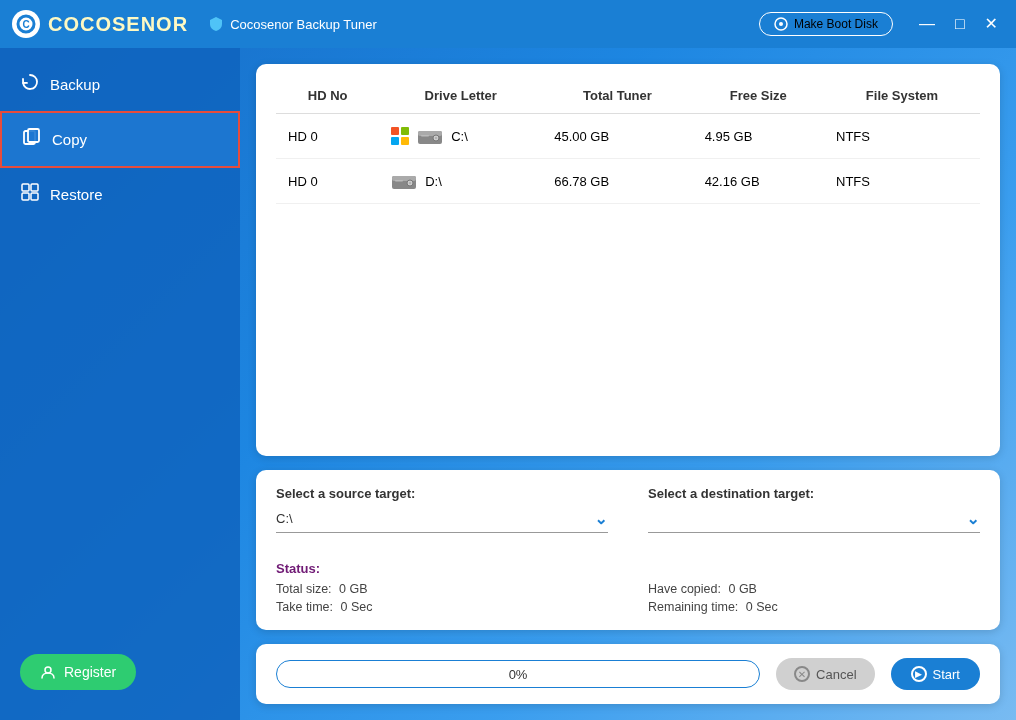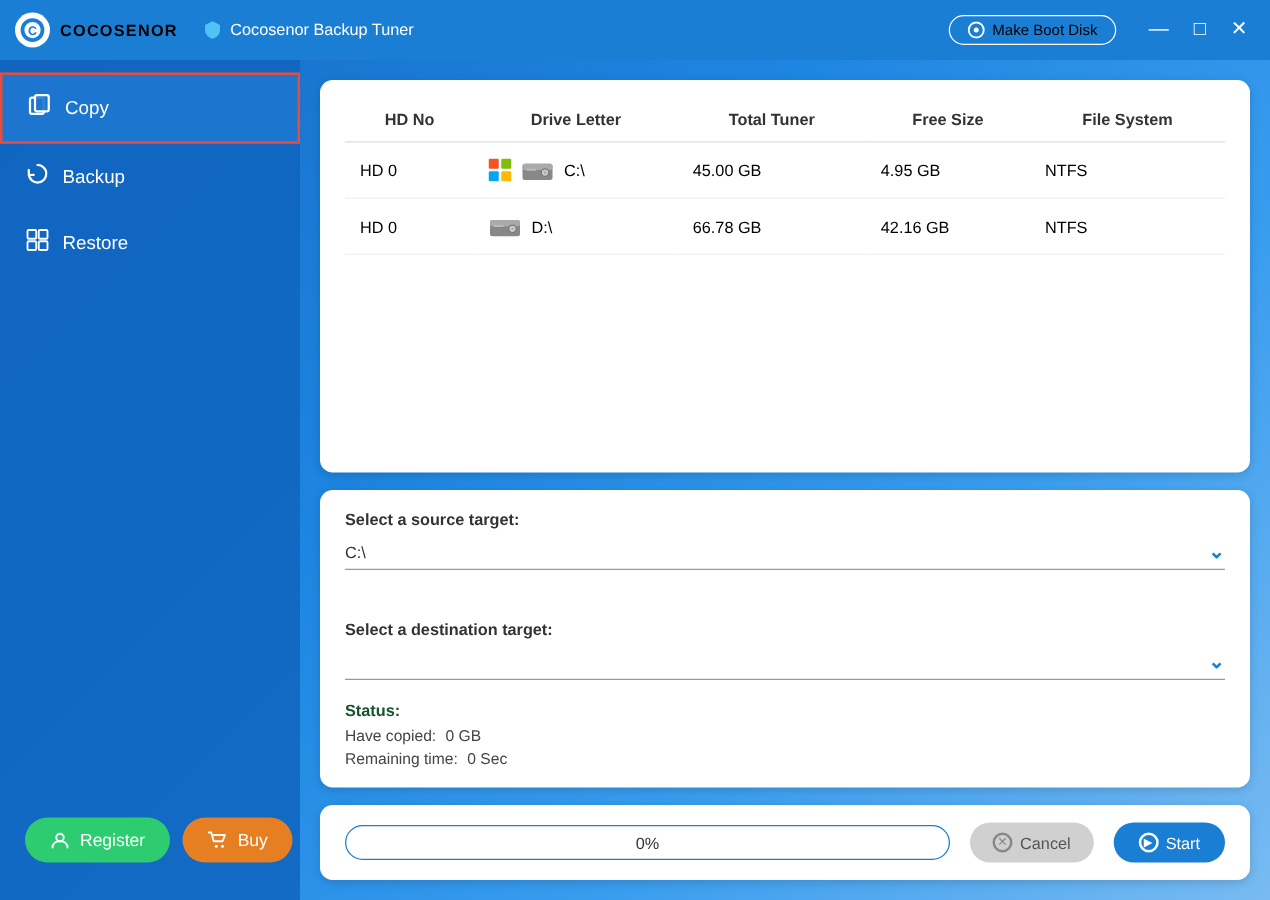--- a/index.html
+++ b/index.html
@@ -53,21 +53,21 @@
       height: 28px;
       background: white;
       border-radius: 50%;
       display: flex;
       align-items: center;
       justify-content: center;
     }
 
     .app-title-area {
       display: flex;
-      align-items: flex-start;
+      align-items: center;
       gap: 6px;
       margin-left: 20px;
       color: white;
       font-size: 13px;
     }
 
     .title-controls {
       margin-left: auto;
       display: flex;
       align-items: center;
@@ -255,22 +255,21 @@
     .win-yellow { background: #ffba08; }
 
     
     .target-panel {
       padding: 16px 20px;
     }
 
     .target-row {
       display: flex;
       gap: 40px;
-      margin-bottom: 17px;
-      flex-direction: column;
+      margin-bottom: 28px;
     }
 
     .target-group {
       flex: 1;
     }
 
     .target-label {
       font-size: 13px;
       font-weight: 700;
       color: #333;
@@ -297,21 +296,21 @@
       font-weight: bold;
     }
 
     .status-section {
       margin-top: 8px;
     }
 
     .status-title {
       font-weight: 700;
       font-size: 13px;
-      color: #14532d;
+      color: #701a75;
       margin-bottom: 6px;
     }
 
     .status-row {
       display: flex;
       gap: 40px;
     }
 
     .status-col {
       flex: 1;
@@ -397,21 +396,21 @@
 
   <div class="title-bar">
     <div class="logo-area">
       <div class="logo-icon">
         <svg width="28" height="28" viewBox="0 0 28 28">
           <circle cx="14" cy="14" r="13" fill="white"></circle>
           <circle cx="14" cy="14" r="8" fill="none" stroke="#1a7fd4" stroke-width="3"></circle>
           <text x="14" y="18" text-anchor="middle" font-size="10" font-weight="900" fill="#1a7fd4">C</text>
         </svg>
       </div>
-      <span style="color:#000000;font-weight:700;font-size:13px;letter-spacing:1px;">COCOSENOR</span>
+      <span style="color:#fef9c3;font-weight:700;font-size:20px;letter-spacing:1px;">COCOSENOR</span>
     </div>
 
     <div class="app-title-area">
       <svg width="16" height="16" viewBox="0 0 16 16" fill="none">
         <path d="M8 1L2 4v4c0 3.5 2.5 6 6 7 3.5-1 6-3.5 6-7V4L8 1z" fill="#4fc3f7"></path>
       </svg>
       <span style="color:white;font-size:13px;">Cocosenor Backup Tuner</span>
     </div>
 
     <div class="title-controls">
@@ -427,38 +426,38 @@
         <button class="win-btn">□</button>
         <button class="win-btn">✕</button>
       </div>
     </div>
   </div>
 
   <div class="main-area">
 
     <div class="sidebar">
 
+      <div class="nav-item">
+        <span class="nav-icon">
+          <svg width="20" height="20" viewBox="0 0 20 20" fill="none">
+            <path d="M10 3a7 7 0 1 1-6.9 8" stroke="white" stroke-width="1.8" stroke-linecap="round"></path>
+            <polyline points="3,7 3.1,11 7,10.9" stroke="white" stroke-width="1.8" stroke-linecap="round" stroke-linejoin="round" fill="none"></polyline>
+          </svg>
+        </span>
+        <span>Backup</span>
+      </div>
+
       <div class="nav-item active">
         <span class="nav-icon">
           <svg width="20" height="20" viewBox="0 0 20 20" fill="none">
             <rect x="2" y="4" width="11" height="13" rx="1.5" stroke="white" stroke-width="1.8"></rect>
             <rect x="6" y="2" width="11" height="13" rx="1.5" stroke="white" stroke-width="1.8" fill="rgba(30,120,210,0.9)"></rect>
           </svg>
         </span>
         <span>Copy</span>
-      </div>
-
-      <div class="nav-item">
-        <span class="nav-icon">
-          <svg width="20" height="20" viewBox="0 0 20 20" fill="none">
-            <path d="M10 3a7 7 0 1 1-6.9 8" stroke="white" stroke-width="1.8" stroke-linecap="round"></path>
-            <polyline points="3,7 3.1,11 7,10.9" stroke="white" stroke-width="1.8" stroke-linecap="round" stroke-linejoin="round" fill="none"></polyline>
-          </svg>
-        </span>
-        <span>Backup</span>
       </div>
 
       <div class="nav-item">
         <span class="nav-icon">
           <svg width="20" height="20" viewBox="0 0 20 20" fill="none">
             <rect x="2" y="2" width="7" height="7" rx="1" stroke="white" stroke-width="1.5"></rect>
             <rect x="11" y="2" width="7" height="7" rx="1" stroke="white" stroke-width="1.5"></rect>
             <rect x="2" y="11" width="7" height="7" rx="1" stroke="white" stroke-width="1.5"></rect>
             <rect x="11" y="11" width="7" height="7" rx="1" stroke="white" stroke-width="1.5"></rect>
           </svg>
@@ -466,28 +465,20 @@
         <span>Restore</span>
       </div>
 
       <div class="sidebar-bottom">
         <button class="register-btn">
           <svg width="16" height="16" viewBox="0 0 16 16" fill="none">
             <circle cx="8" cy="6" r="3" stroke="white" stroke-width="1.5"></circle>
             <path d="M2 14c0-3 2.5-5 6-5s6 2 6 5" stroke="white" stroke-width="1.5" stroke-linecap="round"></path>
           </svg>
           <span>Register</span>
-        </button>
-        <button class="buy-btn">
-          <svg width="16" height="16" viewBox="0 0 16 16" fill="none">
-            <path d="M1 2h2l2 7h7l2-5H5" stroke="white" stroke-width="1.5" stroke-linecap="round" stroke-linejoin="round"></path>
-            <circle cx="7" cy="13" r="1.2" fill="white"></circle>
-            <circle cx="12" cy="13" r="1.2" fill="white"></circle>
-          </svg>
-          <span>Buy</span>
         </button>
       </div>
     </div>
 
     <div class="content-area">
 
       <div class="panel drive-table-panel">
         <table class="drive-table">
           <thead>
             <tr>
@@ -561,20 +552,30 @@
               <span class="chevron-down">⌄</span>
             </div>
           </div>
         </div>
 
         <div class="status-section">
           <div class="status-title">Status:</div>
           <div class="status-row">
             <div class="status-col">
               <span class="status-item">
+                <span>Total size:</span>
+                <span style="margin-left:4px;">0 GB</span>
+              </span>
+              <span class="status-item">
+                <span>Take time:</span>
+                <span style="margin-left:4px;">0 Sec</span>
+              </span>
+            </div>
+            <div class="status-col">
+              <span class="status-item">
                 <span>Have  copied:</span>
                 <span style="margin-left:4px;">0 GB</span>
               </span>
               <span class="status-item">
                 <span>Remaining time:</span>
                 <span style="margin-left:4px;">0 Sec</span>
               </span>
             </div>
           </div>
         </div>

